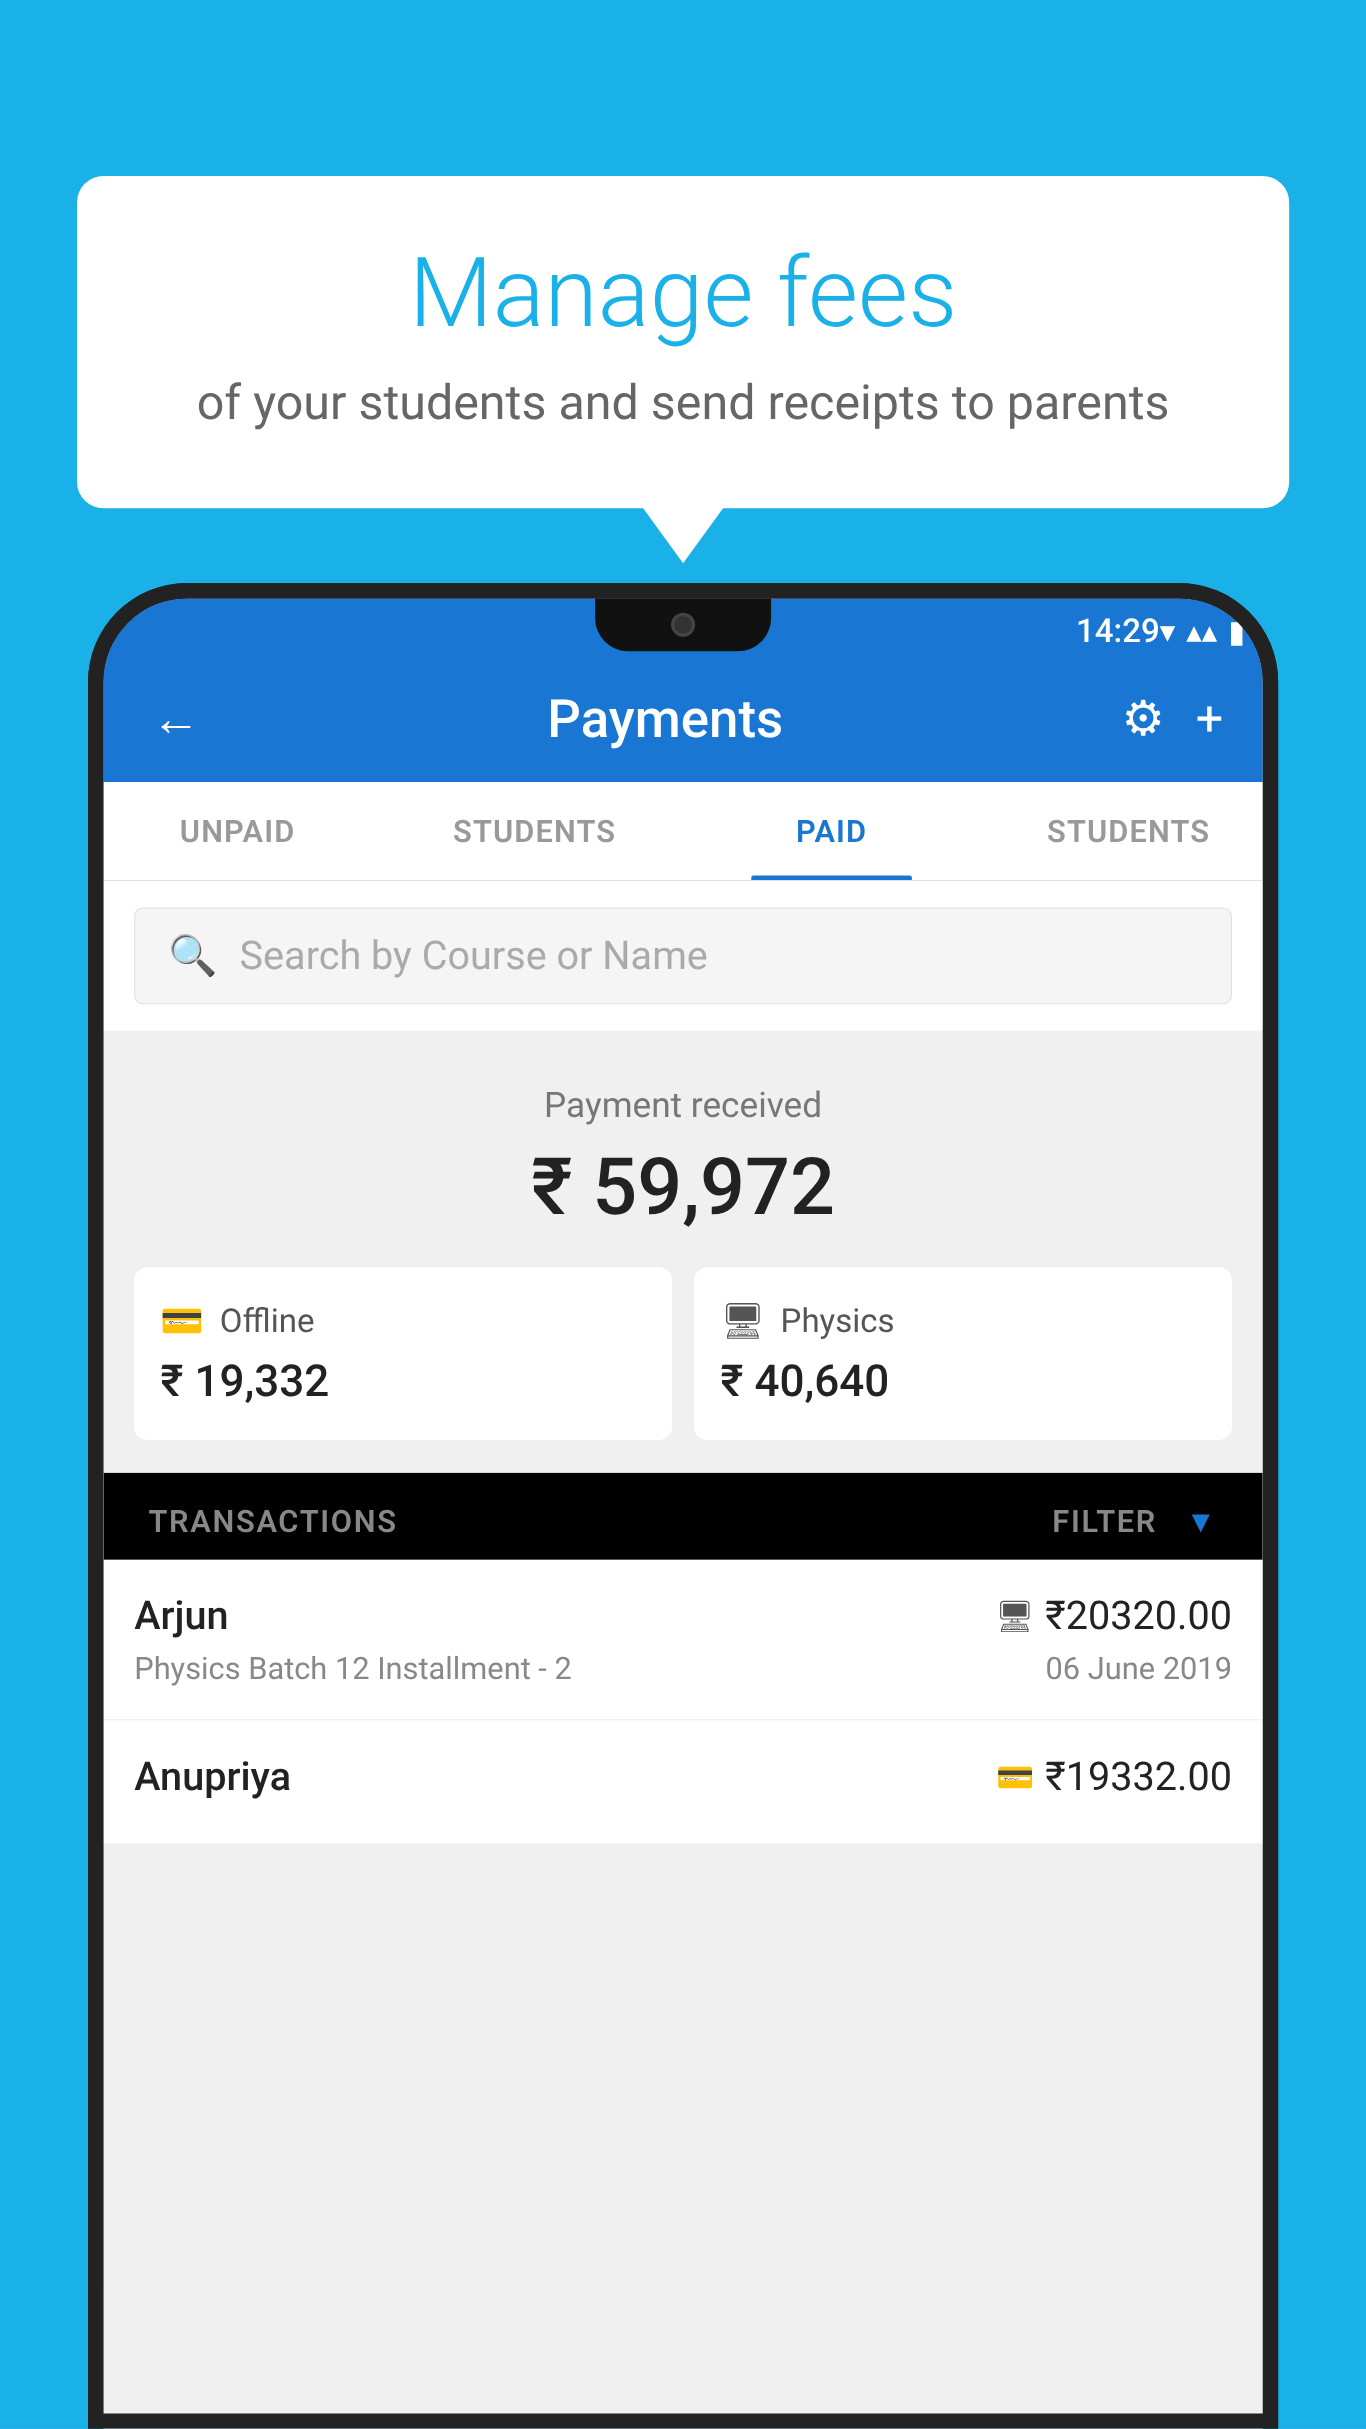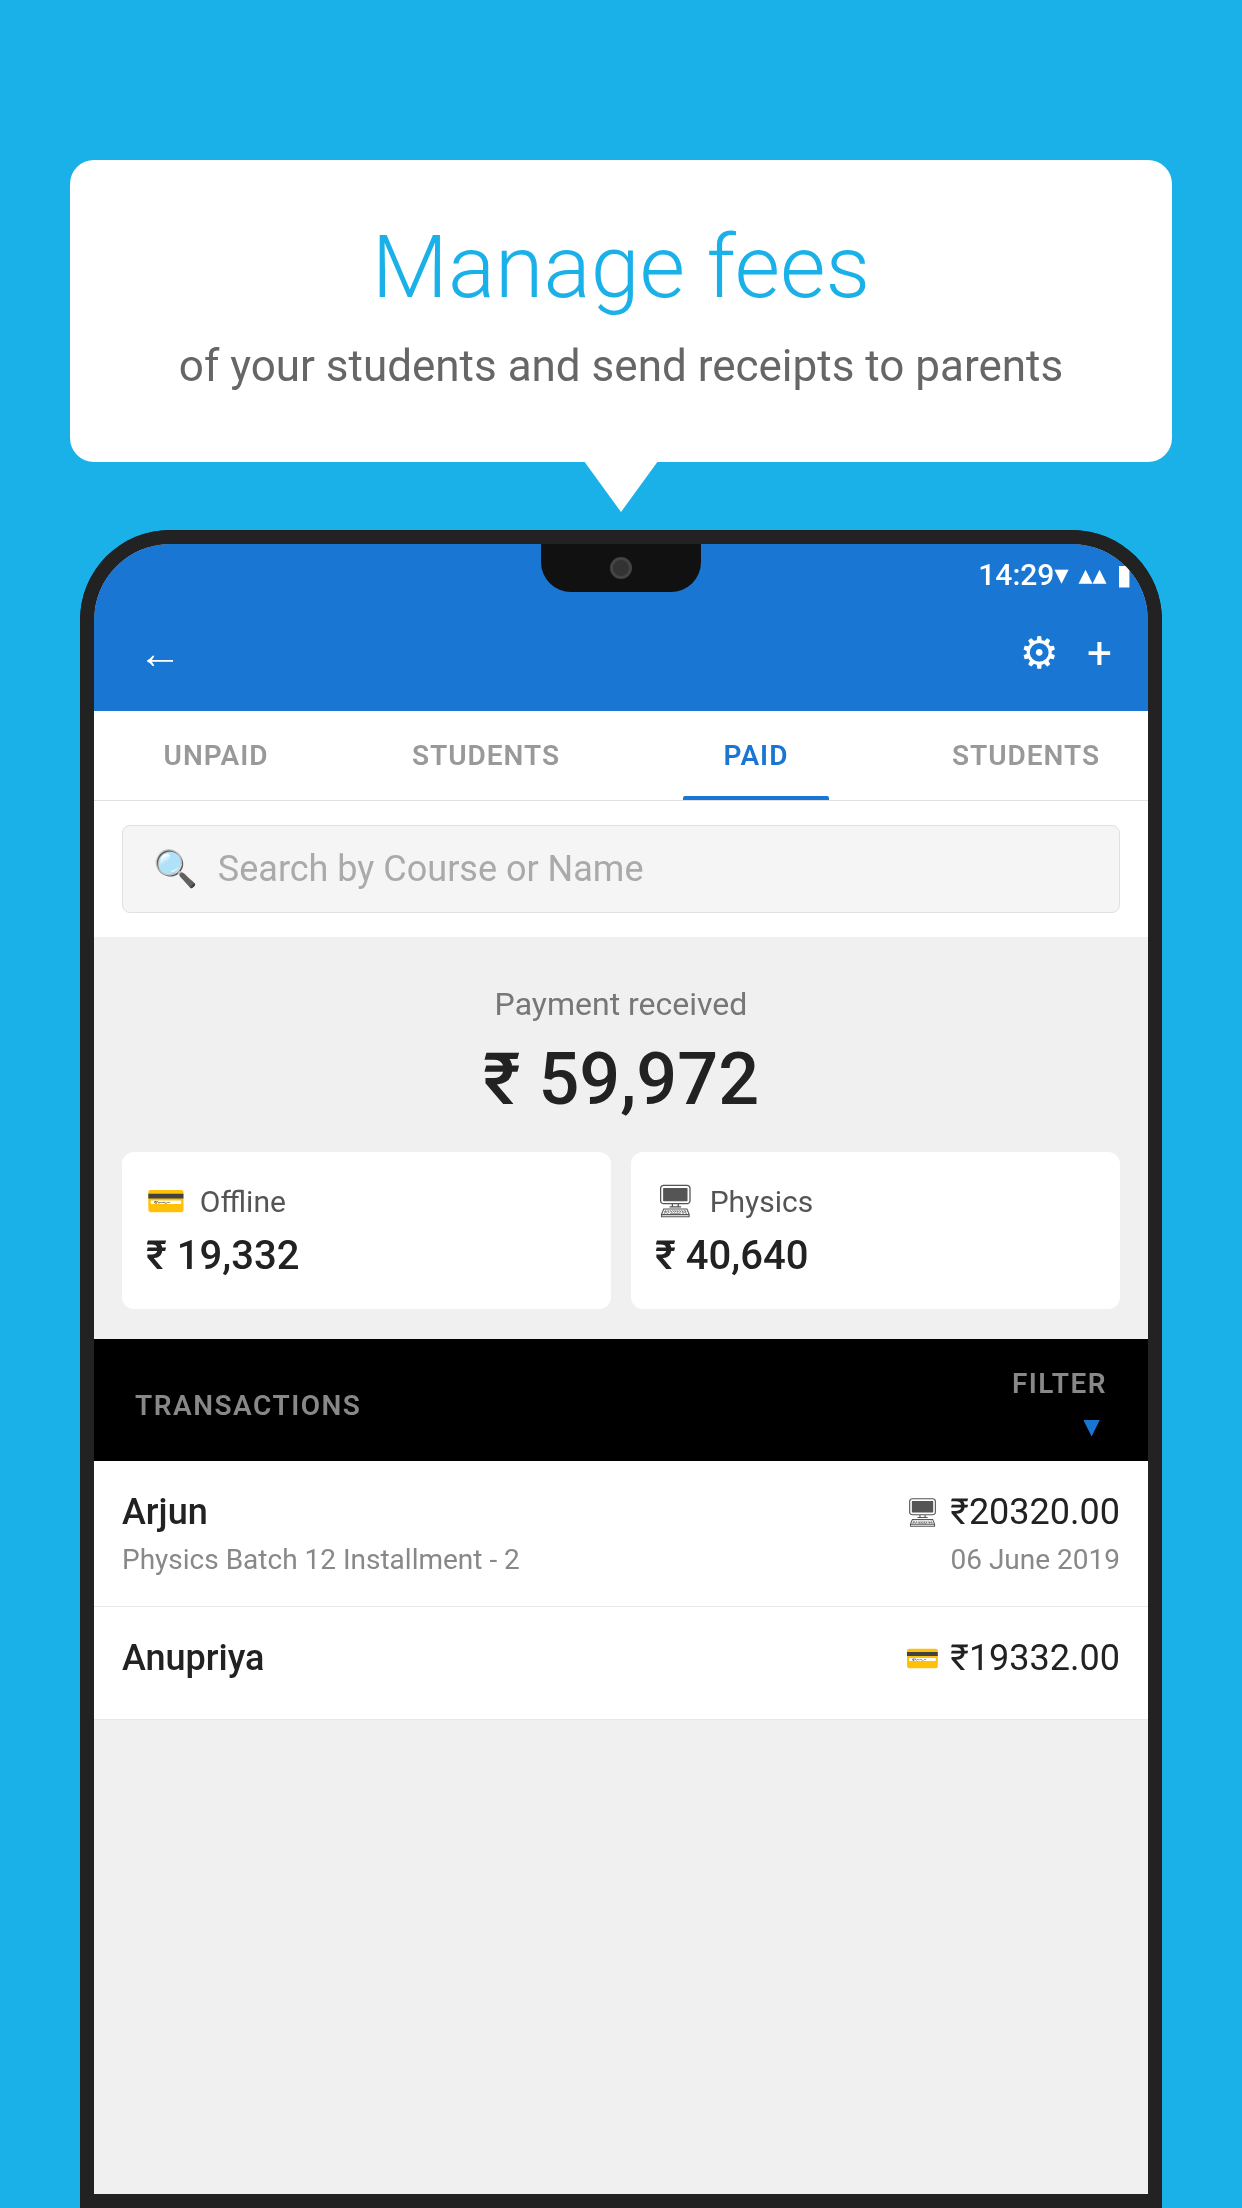--- a/index.html
+++ b/index.html
@@ -327,27 +327,26 @@
     .transactions-label {
       font-size: 28px;
       font-weight: 600;
       color: #888;
       letter-spacing: 1.5px;
     }
 
     .filter-btn {
       display: flex;
       align-items: flex-end;
-      gap: 10px;
+      gap: 26px;
       font-size: 28px;
       font-weight: 600;
       color: #888;
       letter-spacing: 1.5px;
       cursor: pointer;
-      flex-direction: column;
     }
 
     .filter-icon {
       color: #1976d2;
       font-size: 28px;
     }
 
     
     .transaction-row {
       background: white;
@@ -424,20 +423,21 @@
       <span class="wifi-icon">▾</span>
       <span class="signal-icon">▴▴</span>
       <span class="battery-icon">▮</span>
     </div>
   </div>
 
   <div class="app-content">
 
     <div class="app-topbar">
       <span class="back-btn">←</span>
+      <span class="app-title">Payments</span>
       <div class="topbar-icons">
         <span class="gear-btn">⚙</span>
         <span class="plus-btn">+</span>
       </div>
     </div>
 
     <div class="tabs-bar">
       <div class="tab-item">UNPAID</div>
       <div class="tab-item">STUDENTS</div>
       <div class="tab-item active">PAID</div>

